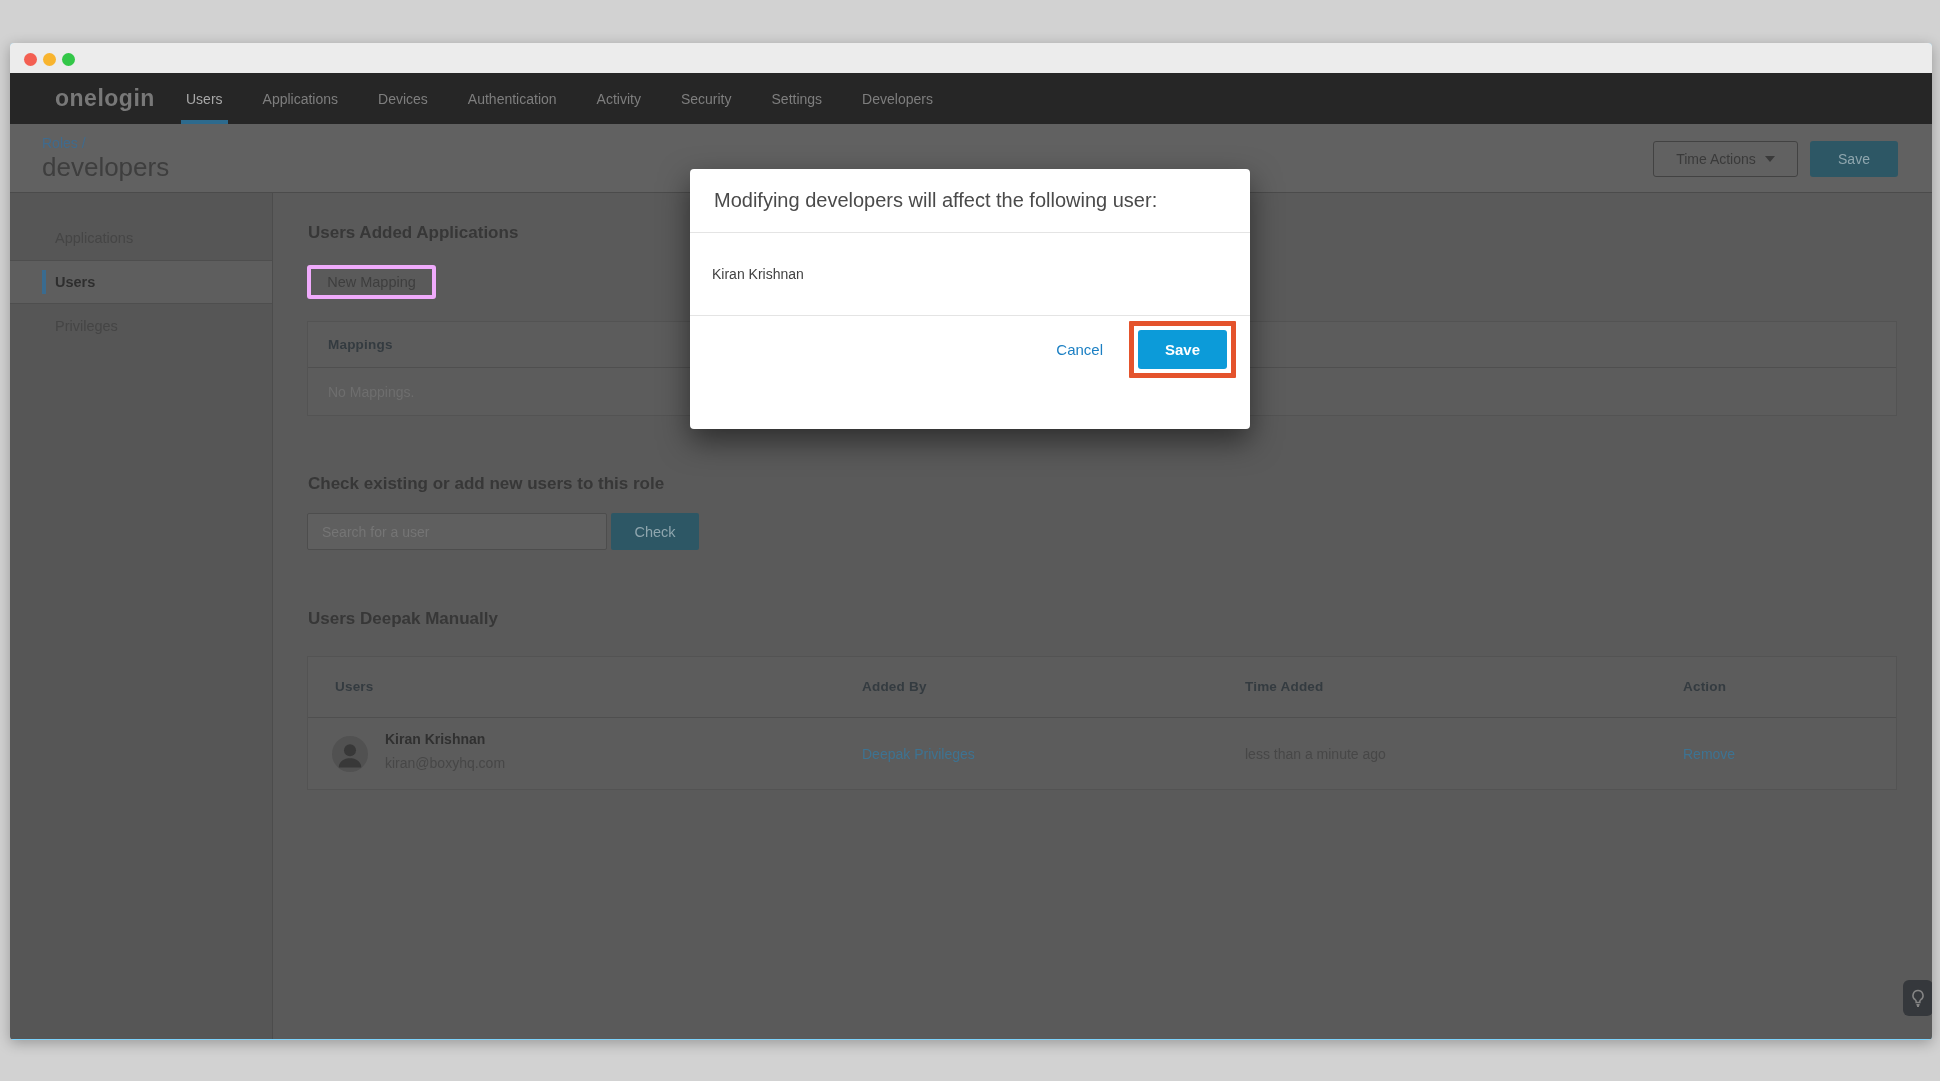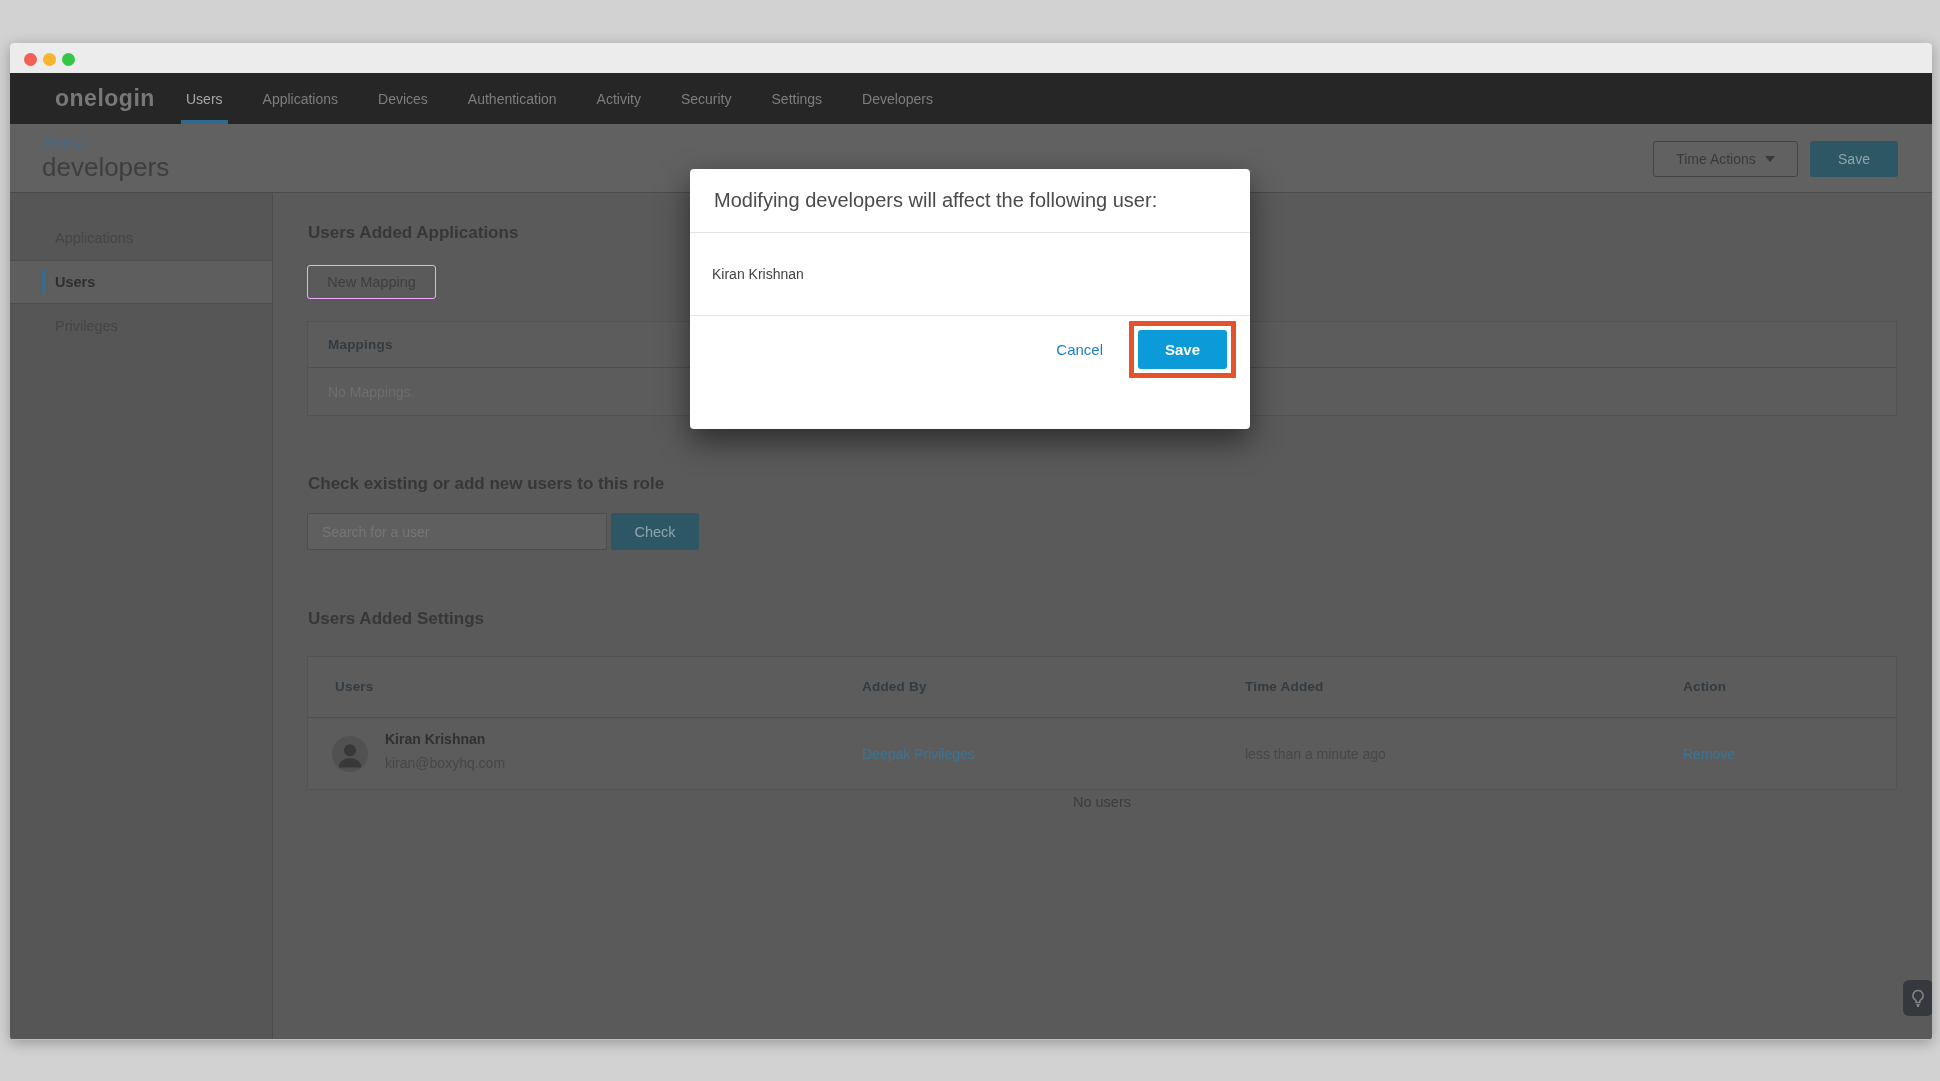--- a/index.html
+++ b/index.html
@@ -54,21 +54,21 @@
   .side-item.active::before { content:''; position:absolute; left:32px; top:9px; bottom:9px; width:4px;
                               background:#3a6b8f; }
   .content { flex:1; background:#5a5a5a; position:relative; }
 
   .sec-heading { position:absolute; left:35px; font-size:17px; font-weight:700; color:#373737; }
   .h-auto   { top:30px; }
   .h-check  { top:281px; }
   .h-manual { top:416px; }
 
   .btn-newmap { position:absolute; left:34px; top:72px; width:129px; height:34px;
-                border:1px solid #f0abfc; border-radius:3px; background:transparent;
+                border:4px solid #f0abfc; border-radius:3px; background:transparent;
                 color:#3e3e3e; font-size:14.5px; }
 
   .table { position:absolute; left:34px; width:1590px; background:#5c5c5c; border:1px solid #535353; }
   .table-1 { top:128px; }
   .table-2 { top:463px; }
   .thead-sm { height:46px; border-bottom:1px solid #4f4f4f; display:flex; align-items:center; padding-left:20px; }
   .th { font-size:13.5px; font-weight:700; color:#343b40; letter-spacing:.2px; }
   .row-empty-sm { height:47px; display:flex; align-items:center; padding-left:20px; color:#6e6e6e; font-size:14px; }
 
   .thead-lg { height:60px; position:relative; }
@@ -165,21 +165,21 @@
           </div>
           <div class="row-empty-sm">No Mappings.</div>
         </div>
 
         <div class="sec-heading h-check">Check existing or add new users to this role</div>
         <input class="search-input" style="position: absolute; left: 34px; top: 320px; width: 300px; height: 37px; background: rgb(95, 95, 95); border: 1px solid rgb(77, 77, 77); border-radius: 2px; padding: 0px 14px; font-size: 14px; color: rgb(119, 119, 119); font-family: inherit;" placeholder="Search for a user">
         <button style="position:absolute; left:338px; top:320px; width:88px; height:37px; border:none; border-radius:2px;
                        background:var(--btn-dim-bg,#2d5765); color:var(--btn-dim-text,#8fa6ae); font-size:14.5px;
                        font-family:inherit;">Check</button>
 
-        <div class="sec-heading h-manual">Users Added Settings</div>
+        <div class="sec-heading h-manual">Users Deepak Manually</div>
 
         <div class="table table-2">
           <div class="thead-lg">
             <span class="th th-users">Users</span>
             <span class="th th-added">Added By</span>
             <span class="th th-time">Time Added</span>
             <span class="th th-action">Action</span>
           </div>
           <div class="trow">
             <span class="row-avatar">
@@ -189,21 +189,20 @@
               </svg>
             </span>
             <span class="cell-name">Kiran Krishnan</span>
             <span class="cell-email">kiran@boxyhq.com</span>
             <span class="cell-added">Deepak Privileges</span>
             <span class="cell-time">less than a minute ago</span>
             <span class="cell-remove">Remove</span>
           </div>
         </div>
 
-        <div class="no-users">No users</div>
       </div>
     </div>
 
     <div class="bulb-btn">
       <svg viewBox="0 0 14 18">
         <path d="M7 1.5a5 5 0 0 0-3 9c.7.6 1.2 1.4 1.2 2.3v.7h3.6v-.7c0-.9.5-1.7 1.2-2.3a5 5 0 0 0-3-9z"></path>
         <path d="M5.4 15.7h3.2M6 17.2h2"></path>
       </svg>
     </div>
   </div>

